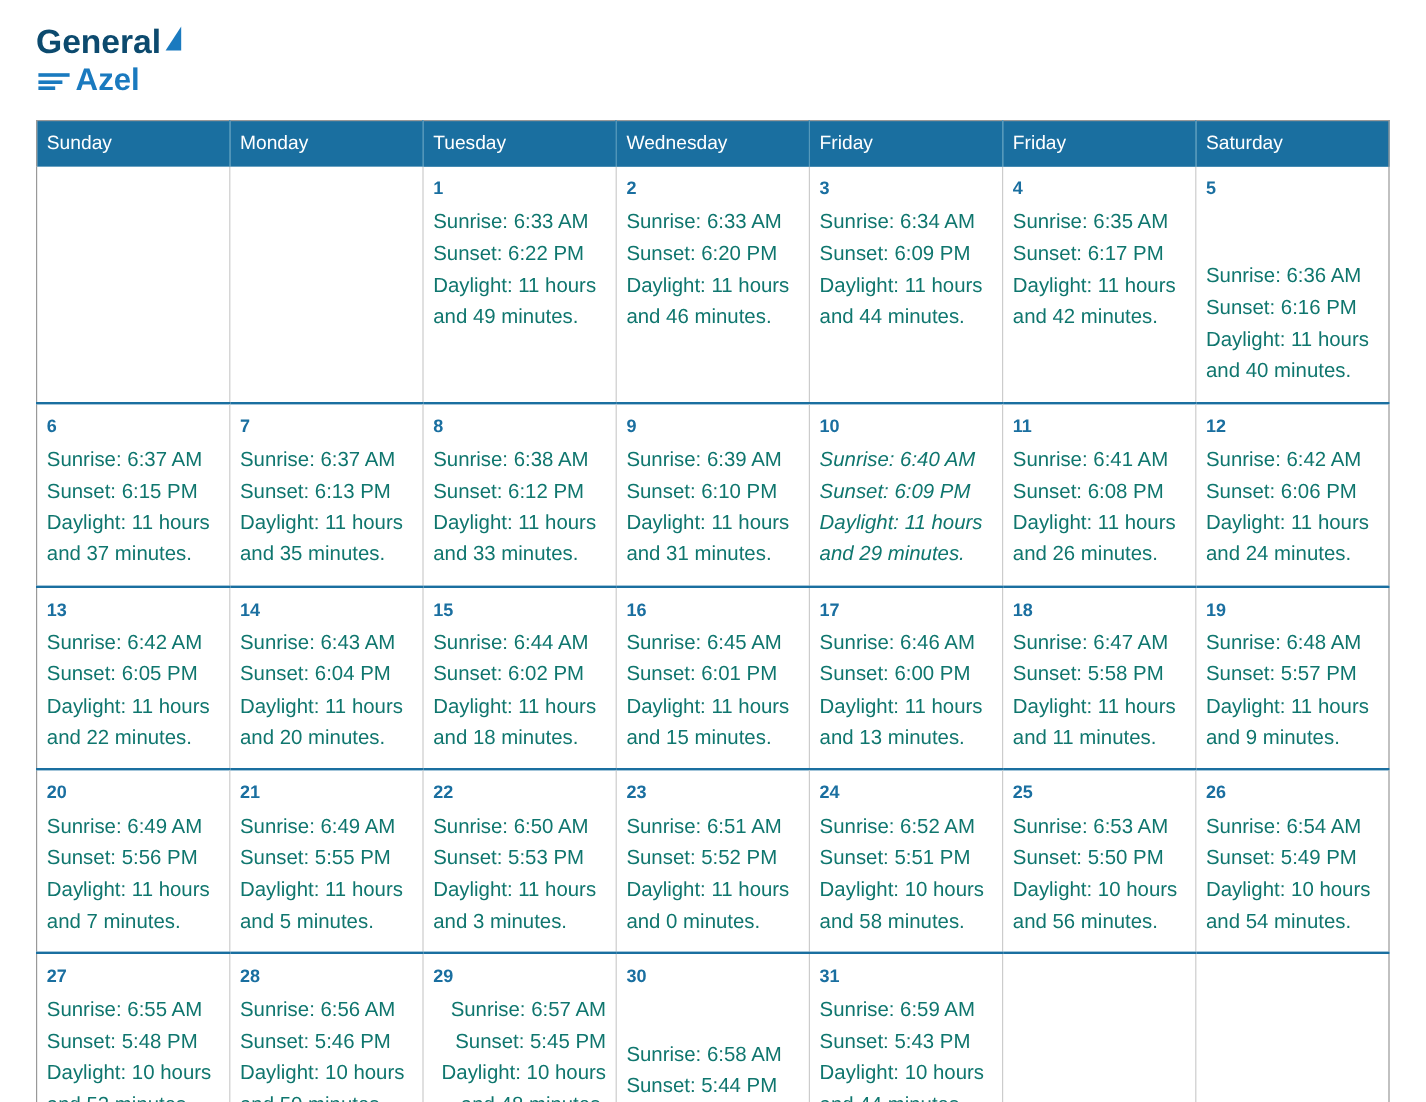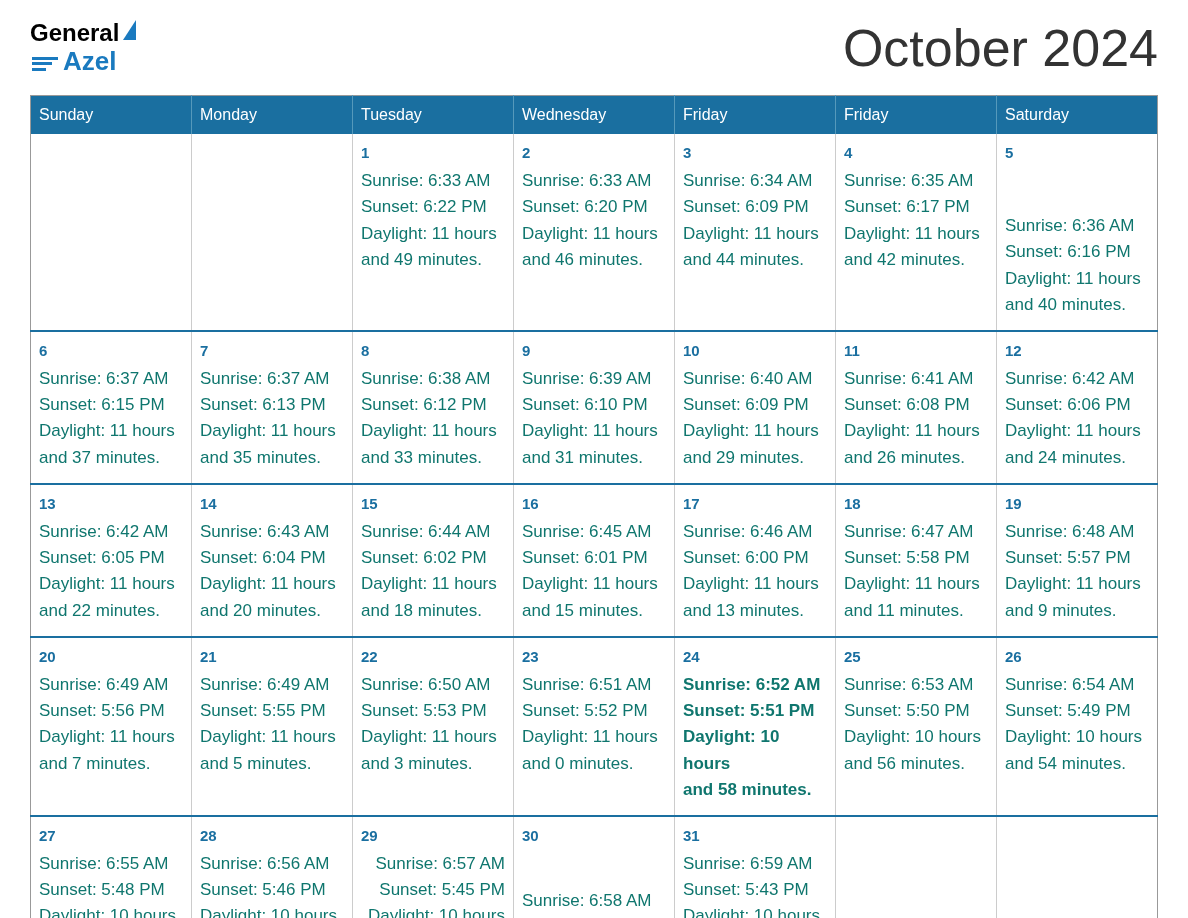--- a/index.html
+++ b/index.html
@@ -10,23 +10,23 @@
       width: 1188px;
       min-height: 918px;
     }
     .header {
       display: flex;
       justify-content: space-between;
       align-items: flex-start;
       margin-bottom: 18px;
     }
     .logo-text-general {
-      font-size: 24px;
+      font-size: 28px;
       font-weight: bold;
-      color: #000000;
+      color: #0c4a6e;
       line-height: 1.1;
     }
     .title-block {
       text-align: right;
     }
     .title-block h1 {
       font-size: 52px;
       font-weight: normal;
       color: #333;
       line-height: 1.1;
@@ -121,21 +121,20 @@
       <div style="display:flex;flex-direction:column;gap:2.5px;margin-right:5px;position:relative;top:2px;">
         <div class="logo-bar" style="width:26px;height:3px;"></div>
         <div class="logo-bar" style="width:20px;height:3px;"></div>
         <div class="logo-bar" style="width:14px;height:3px;"></div>
       </div>
       <span class="logo-blue-label">Azel</span>
     </div>
   </div>
 
   <div class="title-block">
-    <h1>October 2024</h1>
   </div>
 </div>
 
 <table class="calendar-table">
   <thead>
     <tr>
     <th>Sunday</th>
         <th>Monday</th>
         <th>Tuesday</th>
         <th>Wednesday</th>
@@ -208,21 +207,21 @@
         </td>
         <td>
           <span class="day-number">9</span>
           <div class="day-info" style="white-space: pre-line;">Sunrise: 6:39 AM
 Sunset: 6:10 PM
 Daylight: 11 hours
 and 31 minutes.</div>
         </td>
         <td>
           <span class="day-number">10</span>
-          <div class="day-info" style="white-space: pre-line;">Sunrise: 6:40 AM
+          <div class="day-info" style="white-space: pre-line; font-style: italic;">Sunrise: 6:40 AM
 Sunset: 6:09 PM
 Daylight: 11 hours
 and 29 minutes.</div>
         </td>
         <td>
           <span class="day-number">11</span>
           <div class="day-info" style="white-space: pre-line;">Sunrise: 6:41 AM
 Sunset: 6:08 PM
 Daylight: 11 hours
 and 26 minutes.</div>
@@ -310,21 +309,21 @@
         </td>
         <td>
           <span class="day-number">23</span>
           <div class="day-info" style="white-space: pre-line;">Sunrise: 6:51 AM
 Sunset: 5:52 PM
 Daylight: 11 hours
 and 0 minutes.</div>
         </td>
         <td>
           <span class="day-number">24</span>
-          <div class="day-info" style="white-space: pre-line; font-weight: bold;">Sunrise: 6:52 AM
+          <div class="day-info" style="white-space: pre-line;">Sunrise: 6:52 AM
 Sunset: 5:51 PM
 Daylight: 10 hours
 and 58 minutes.</div>
         </td>
         <td>
           <span class="day-number">25</span>
           <div class="day-info" style="white-space: pre-line;">Sunrise: 6:53 AM
 Sunset: 5:50 PM
 Daylight: 10 hours
 and 56 minutes.</div>

